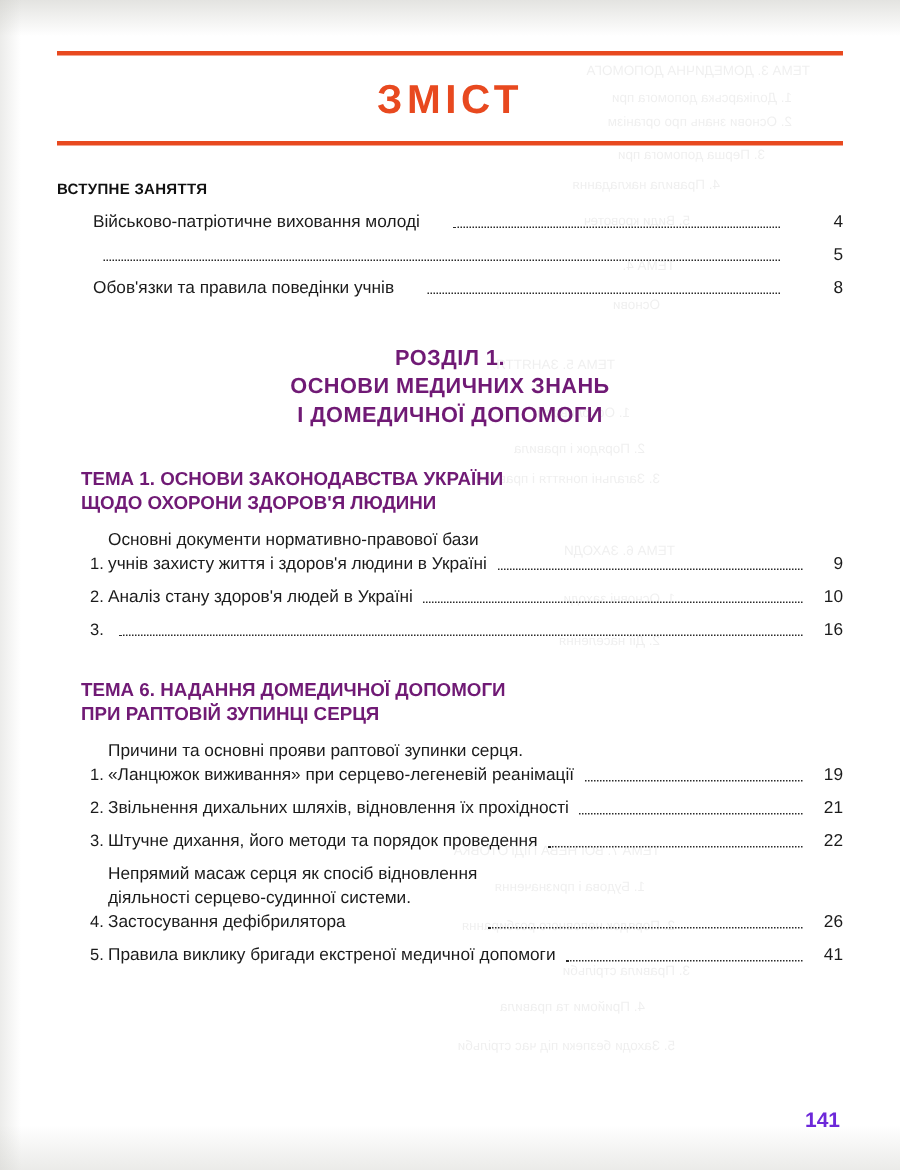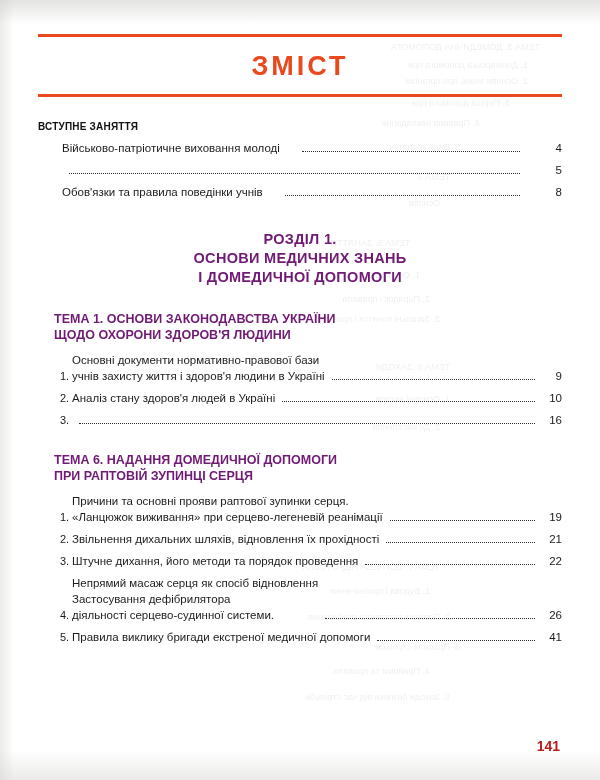--- a/index.html
+++ b/index.html
@@ -124,21 +124,21 @@
   .entry.two-line {
     align-items: flex-end;
   }
   .entry.two-line .txt span { display: block; }
   .page-number {
     position: absolute;
     right: 40px;
     bottom: 26px;
     font-weight: bold;
     font-size: 14px;
-    color: #b91c1c;
+    color: #6d28d9;
   }
   .edge-shadow-top {
     position: absolute;
     top: 0; left: 0; right: 0;
     height: 24px;
     background: linear-gradient(to bottom, rgba(205,205,200,.55), rgba(255,255,255,0));
     pointer-events: none;
   }
   .edge-shadow-left {
     position: absolute;
@@ -271,22 +271,22 @@
     <div class="entry">
       <div class="num">3.</div>
       <div class="txt">Штучне дихання, його методи та порядок проведення</div>
       <div class="leader"></div>
       <div class="pg">22</div>
     </div>
     <div class="entry two-line">
       <div class="num">4.</div>
       <div class="txt">
         <span>Непрямий масаж серця як спосіб відновлення</span>
+        <span>діяльності серцево-судинної системи.</span>
         <span>Застосування дефібрилятора</span>
-        <span>діяльності серцево-судинної системи.</span>
       </div>
       <div class="leader"></div>
       <div class="pg">26</div>
     </div>
     <div class="entry">
       <div class="num">5.</div>
       <div class="txt">Правила виклику бригади екстреної медичної допомоги</div>
       <div class="leader"></div>
       <div class="pg">41</div>
     </div>

